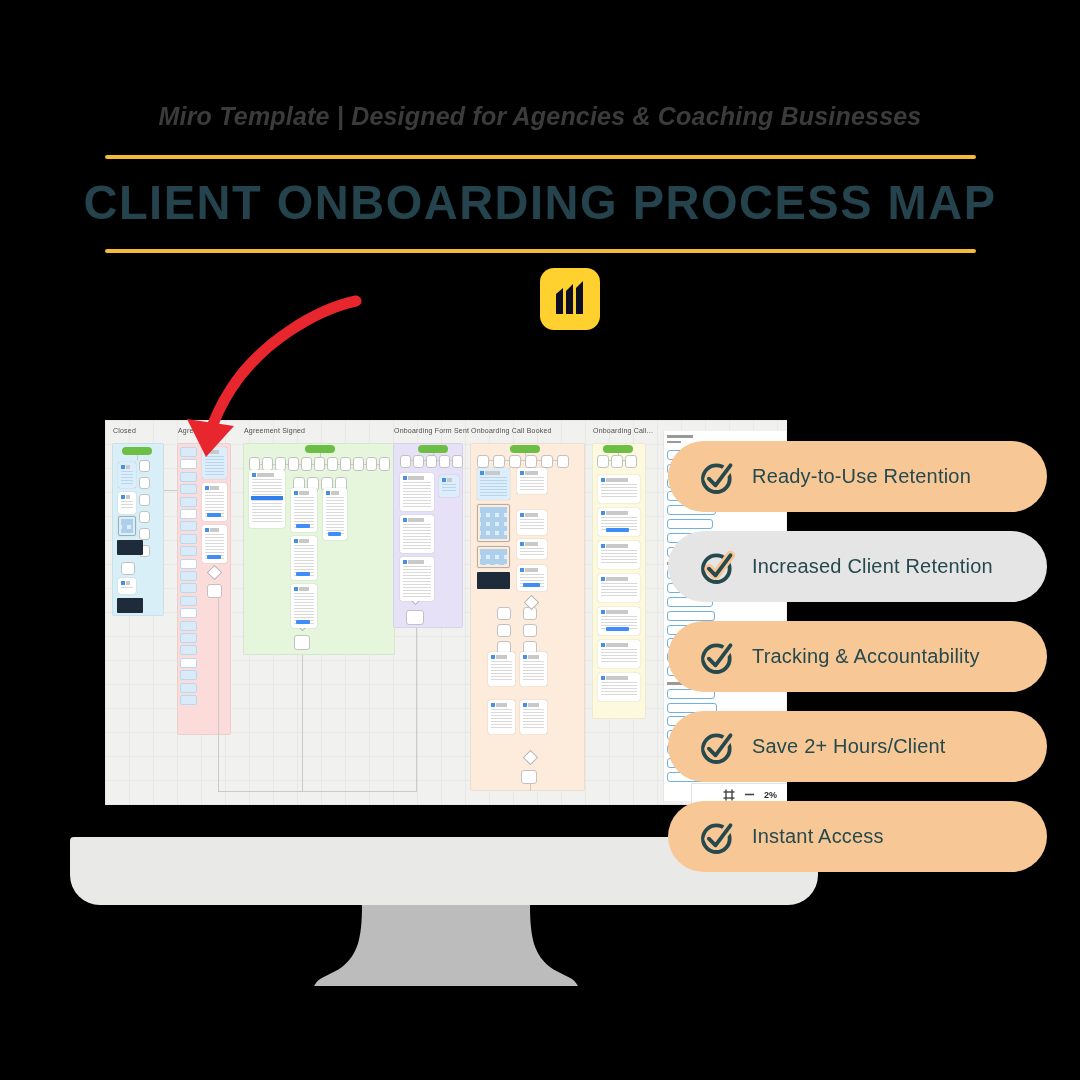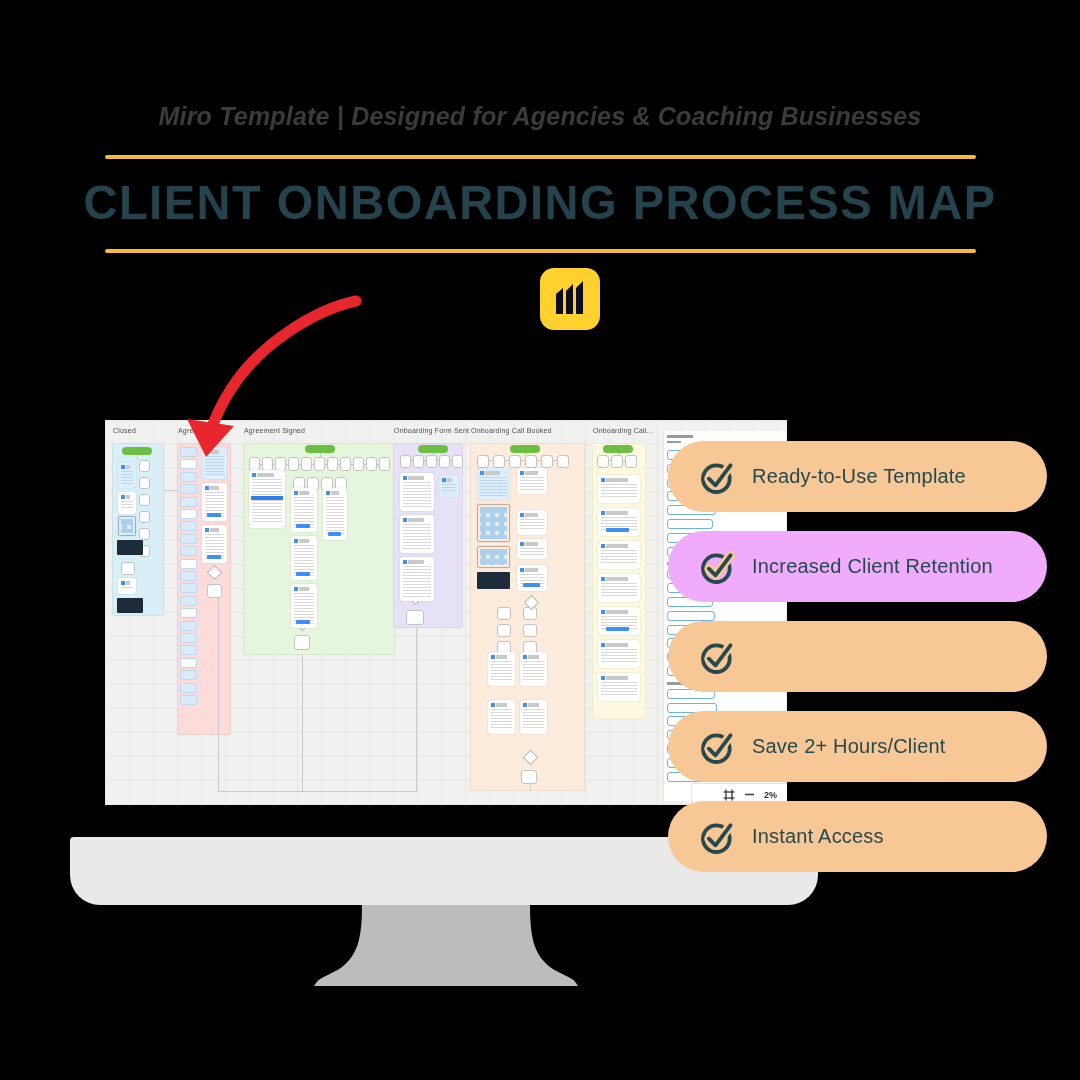--- a/index.html
+++ b/index.html
@@ -386,36 +386,37 @@
   <path id="arrow-body" d="M356,301 C318,309 262,341 231,389 C222,403 215,418 211,430" fill="none" stroke-width="11" stroke-linecap="round" stroke="#e8262d"></path>
   <polygon id="arrow-head" points="187,419 234,426 206,457" fill="#e8262d"></polygon>
 </svg>
 
 <div class="abs badge" style="top: 441px; background: rgb(247, 199, 149);">
   <svg class="check" width="40" height="40" viewBox="0 0 48 48">
       <circle cx="22" cy="26" r="16" fill="none" stroke="#26494e" stroke-width="4.6"></circle>
       <path d="M13,26 L21,34 L39,10" fill="none" stroke="#f7c795" stroke-width="11" stroke-linecap="round" stroke-linejoin="round"></path>
       <path d="M13,26 L21,34 L39,10" fill="none" stroke="#26494e" stroke-width="4.6" stroke-linecap="round" stroke-linejoin="round"></path>
     </svg>
-  <span class="badge-label" style="color: rgb(38, 73, 78);">Ready-to-Use Template</span>
-</div>
-<div class="abs badge" style="top: 531px; background: #f0abfc;">
+  <span class="badge-label" style="color: rgb(38, 73, 78);">Ready-to-Use Retention</span>
+</div>
+<div class="abs badge" style="top: 531px; background: #e5e5e5;">
   <svg class="check" width="40" height="40" viewBox="0 0 48 48">
       <circle cx="22" cy="26" r="16" fill="none" stroke="#26494e" stroke-width="4.6"></circle>
       <path d="M13,26 L21,34 L39,10" fill="none" stroke="#f7c795" stroke-width="11" stroke-linecap="round" stroke-linejoin="round"></path>
       <path d="M13,26 L21,34 L39,10" fill="none" stroke="#26494e" stroke-width="4.6" stroke-linecap="round" stroke-linejoin="round"></path>
     </svg>
   <span class="badge-label" style="color: rgb(38, 73, 78);">Increased Client Retention</span>
 </div>
 <div class="abs badge" style="top: 621px; background: rgb(247, 199, 149);">
   <svg class="check" width="40" height="40" viewBox="0 0 48 48">
       <circle cx="22" cy="26" r="16" fill="none" stroke="#26494e" stroke-width="4.6"></circle>
       <path d="M13,26 L21,34 L39,10" fill="none" stroke="#f7c795" stroke-width="11" stroke-linecap="round" stroke-linejoin="round"></path>
       <path d="M13,26 L21,34 L39,10" fill="none" stroke="#26494e" stroke-width="4.6" stroke-linecap="round" stroke-linejoin="round"></path>
     </svg>
+  <span class="badge-label" style="color: rgb(38, 73, 78);">Tracking &amp; Accountability</span>
 </div>
 <div class="abs badge" style="top: 711px; background: rgb(247, 199, 149);">
   <svg class="check" width="40" height="40" viewBox="0 0 48 48">
       <circle cx="22" cy="26" r="16" fill="none" stroke="#26494e" stroke-width="4.6"></circle>
       <path d="M13,26 L21,34 L39,10" fill="none" stroke="#f7c795" stroke-width="11" stroke-linecap="round" stroke-linejoin="round"></path>
       <path d="M13,26 L21,34 L39,10" fill="none" stroke="#26494e" stroke-width="4.6" stroke-linecap="round" stroke-linejoin="round"></path>
     </svg>
   <span class="badge-label" style="color: rgb(38, 73, 78);">Save 2+ Hours/Client</span>
 </div>
 <div class="abs badge" style="top: 801px; background: rgb(247, 199, 149);">

